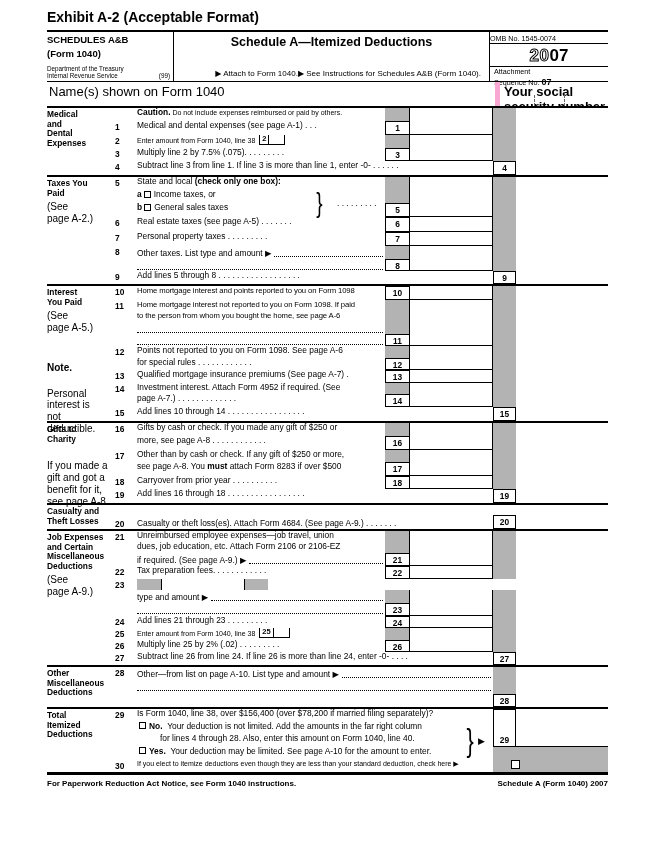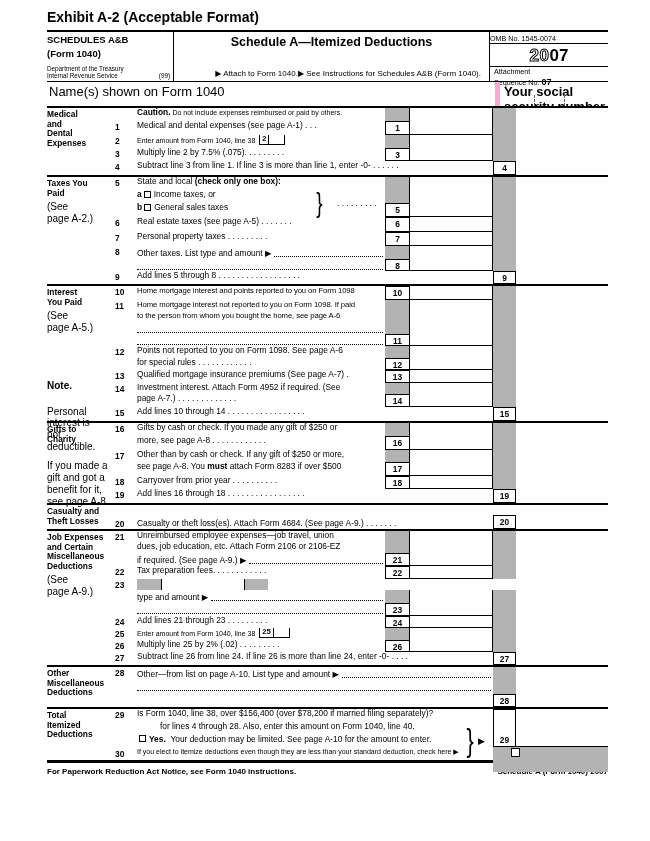--- a/index.html
+++ b/index.html
@@ -256,21 +256,21 @@
         <div class="ramt"></div>
       </div>
     </div>
 
     <div class="section">
       <div class="sidebar">
         <div class="sb-title">Interest
 You Paid</div>
         <div class="sb-note">(See
 page A-5.)</div>
-        <div class="sb-note" style="margin-top:46px"><span class="b">Note.</span></div>
+        <div class="sb-note" style="margin-top:28px"><span class="b">Note.</span></div>
         <div class="sb-note" style="margin-top:14px">Personal
 interest is
 not
 deductible.</div>
       </div>
       <div class="row h14">
         <div class="num">10</div>
         <div class="desc cond">Home mortgage interest and points reported to you on Form 1098</div>
         <div class="stub sbox">10</div>
         <div class="mid bb"></div>
@@ -579,20 +579,24 @@
         <div class="fbox29">29</div>
         <div class="amt29"></div>
       </div>
       <div class="t-gray"></div>
       <span class="brace tt">}</span>
       <span class="arr29">▶</span>
       <div class="row h13">
         <div class="num">29</div>
         <div class="desc" style="width:380px">Is Form 1040, line 38, over $156,400 (over $78,200 if married filing separately)?</div>
       </div>
+      <div class="row h12 ind">
+        <span class="cb"></span>
+        <span class="desc" style="width:340px"><span class="b">No.</span>&nbsp;&nbsp;<span>Your deduction is not limited. Add the amounts in the far right column</span></span>
+      </div>
       <div class="row h13 ind2">
         <span class="desc" style="width:330px">for lines 4 through 28. Also, enter this amount on Form 1040, line 40.</span>
       </div>
       <div class="row h13 ind">
         <span class="cb"></span>
         <span class="desc" style="width:340px"><span class="b">Yes.</span>&nbsp;&nbsp;<span>Your deduction may be limited. See page A-10 for the amount to enter.</span></span>
       </div>
       <div class="row h12">
         <div class="num">30</div>
         <div class="desc sm" style="width:372px">If you elect to itemize deductions even though they are less than your standard deduction, check here ▶</div>

